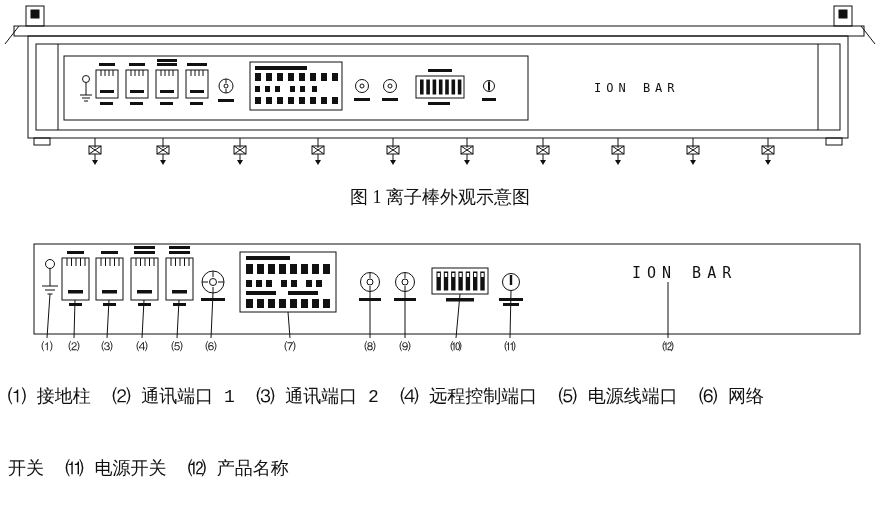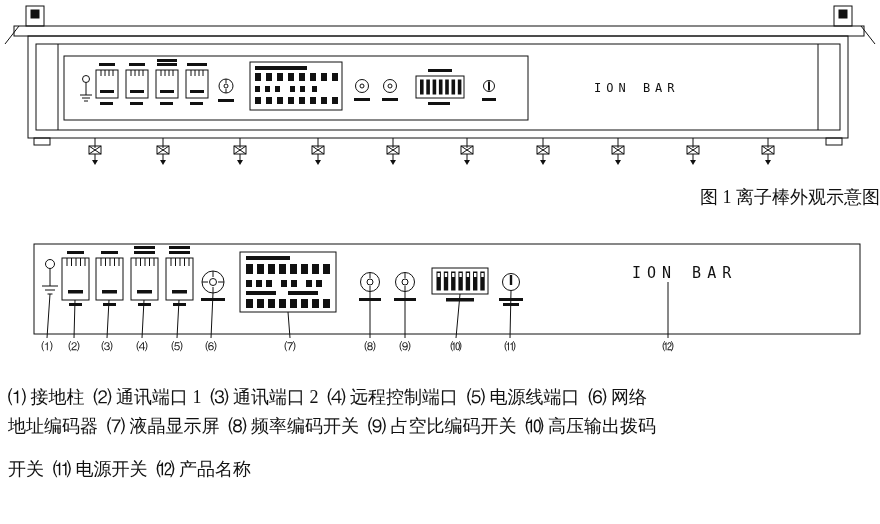--- a/index.html
+++ b/index.html
@@ -1,26 +1,26 @@
 <!DOCTYPE html>
 <html><head>
 <meta charset="utf-8">
 <style>
   html,body{margin:0;padding:0;background:#ffffff;}
   #page{position:relative;width:880px;height:524px;background:#ffffff;overflow:hidden;
         font-family:"Liberation Serif","DejaVu Serif",serif;color:#111;}
   .fig-svg{position:absolute;left:0;}
   #fig1-svg{top:0;}
   #fig2-svg{top:236px;}
-  .caption{position:absolute;left:0;width:880px;text-align:right;font-size:18px;
+  .caption{position:absolute;left:0;width:880px;text-align:center;font-size:18px;
            line-height:22px;color:#111;}
   #caption1{top:186px;}
   #caption2{top:474px;}
   .legend-line{position:absolute;left:8px;width:866px;font-size:18px;line-height:26px;
-               white-space:pre-wrap;color:#111;}
+               white-space:pre-wrap;color:#111;font-family:Liberation Mono, monospace;}
   #legend1{top:384px;}
   #legend2{top:413px;}
   #legend3{top:456px;}
   svg text{fill:#111;stroke:none;}
   .ionbar{font-family:"DejaVu Sans Mono",monospace;}
 </style>
 </head>
 <body>
 
 <div id="page">
@@ -346,17 +346,16 @@
       <text x="290" y="114">⑺</text>
       <text x="370" y="114">⑻</text>
       <text x="405" y="114">⑼</text>
       <text x="456" y="114">⑽</text>
       <text x="510" y="114">⑾</text>
       <text x="668" y="114">⑿</text>
     </g>
   </svg>
 
   <div id="legend1" class="legend-line">⑴ 接地柱  ⑵ 通讯端口 1  ⑶ 通讯端口 2  ⑷ 远程控制端口  ⑸ 电源线端口  ⑹ 网络</div>
-  <div id="legend2" class="legend-line">地址编码器  ⑺ 液晶显示屏  ⑻ 频率编码开关  ⑼ 占空比编码开关  ⑽ 高压输出拨码</div>
   <div id="legend3" class="legend-line">开关  ⑾ 电源开关  ⑿ 产品名称</div>
 
 
 </div>
 
 </body></html>

